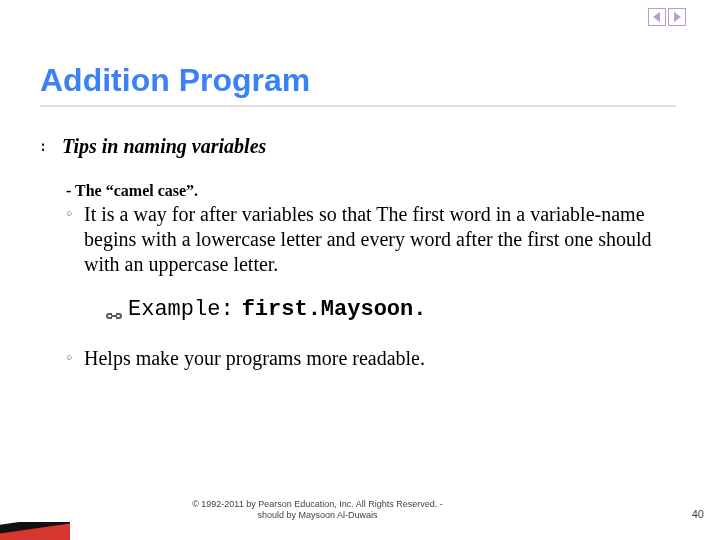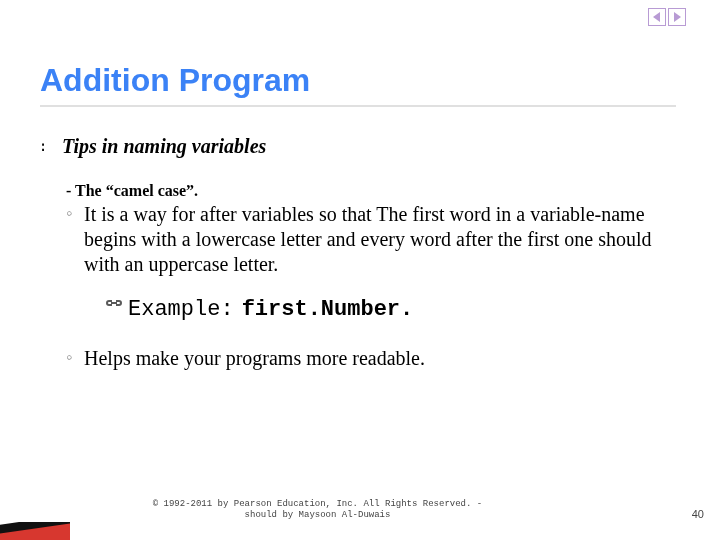--- a/index.html
+++ b/index.html
@@ -86,21 +86,21 @@
     margin-bottom: 20px;
   }
   .circ-bullet {
     color: #8f8f8f;
     width: 18px;
     flex: 0 0 18px;
     font-size: 18px;
   }
   .example-row {
     display: flex;
-    align-items: flex-start;
+    align-items: flex-end;
     margin-left: 40px;
     margin-top: 6px;
     margin-bottom: 24px;
     font-family: "Courier New", monospace;
     font-size: 22px;
   }
   .link-glyph {
     width: 22px;
     display: inline-flex;
     align-items: center;
@@ -108,21 +108,21 @@
   }
   .link-glyph svg { width: 16px; height: 12px; }
   .example-label { }
   .example-value { font-weight: 700; margin-left: 8px; }
   .footer {
     position: absolute;
     bottom: 18px;
     left: 0;
     width: 635px;
     text-align: center;
-    font-family: Liberation Mono, monospace;
+    font-family: Liberation Sans, sans-serif;
     font-size: 9px;
     color: #444;
     line-height: 1.3;
   }
   .page-num {
     position: absolute;
     bottom: 20px;
     right: 16px;
     font-family: Verdana, Arial, sans-serif;
     font-size: 11px;
@@ -190,21 +190,21 @@
       <span>It is a way for after variables so that The first word in a variable-name begins with a lowercase letter and every word after the first one should with an uppercase letter.</span>
     </div>
 
     <div class="example-row">
       <span class="link-glyph">
         <svg viewBox="0 0 16 12">
             <path d="M3,3 A3,3 0 0 0 3,9 L6,9 L6,7 L3,7 A1,1 0 0 1 3,5 L6,5 L6,3 Z M10,3 L10,5 L13,5 A1,1 0 0 1 13,7 L10,7 L10,9 L13,9 A3,3 0 0 0 13,3 Z M5,5 L11,5 L11,7 L5,7 Z" fill="#5a5a5a"></path>
           </svg>
       </span>
       <span class="example-label">Example:</span>
-      <span class="example-value">first.Number.</span>
+      <span class="example-value">first.Maysoon.</span>
     </div>
 
     <div class="circ-item">
       <span class="circ-bullet">◦</span>
       <span>Helps make your programs more readable.</span>
     </div>
   </div>
 </div>
 
 <div class="footer">

